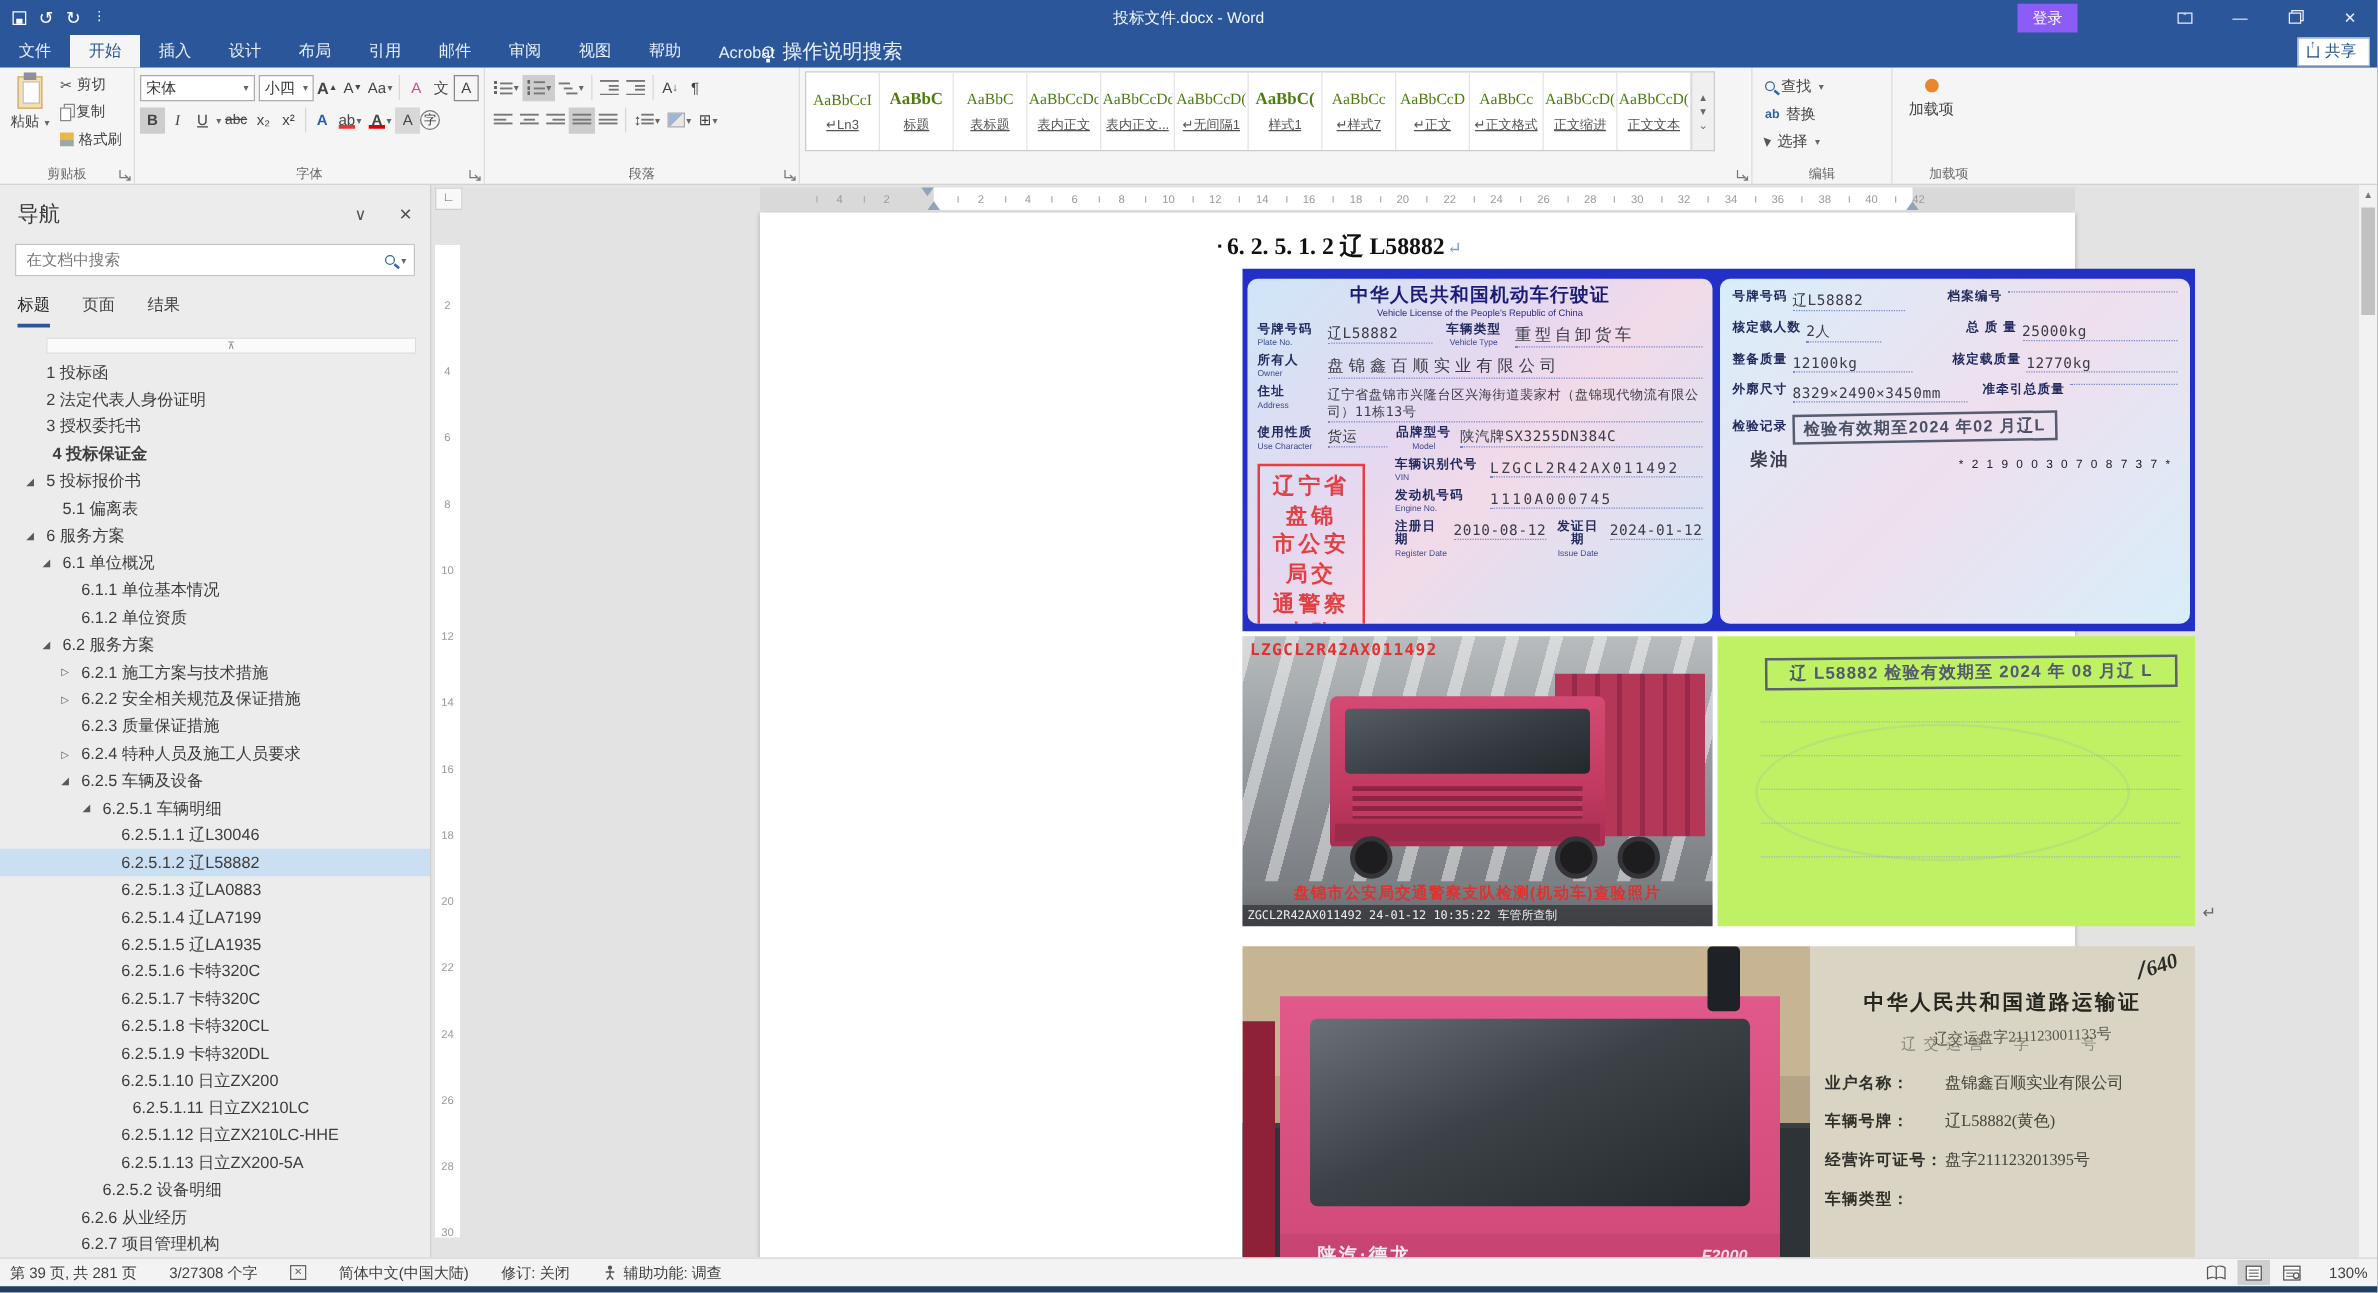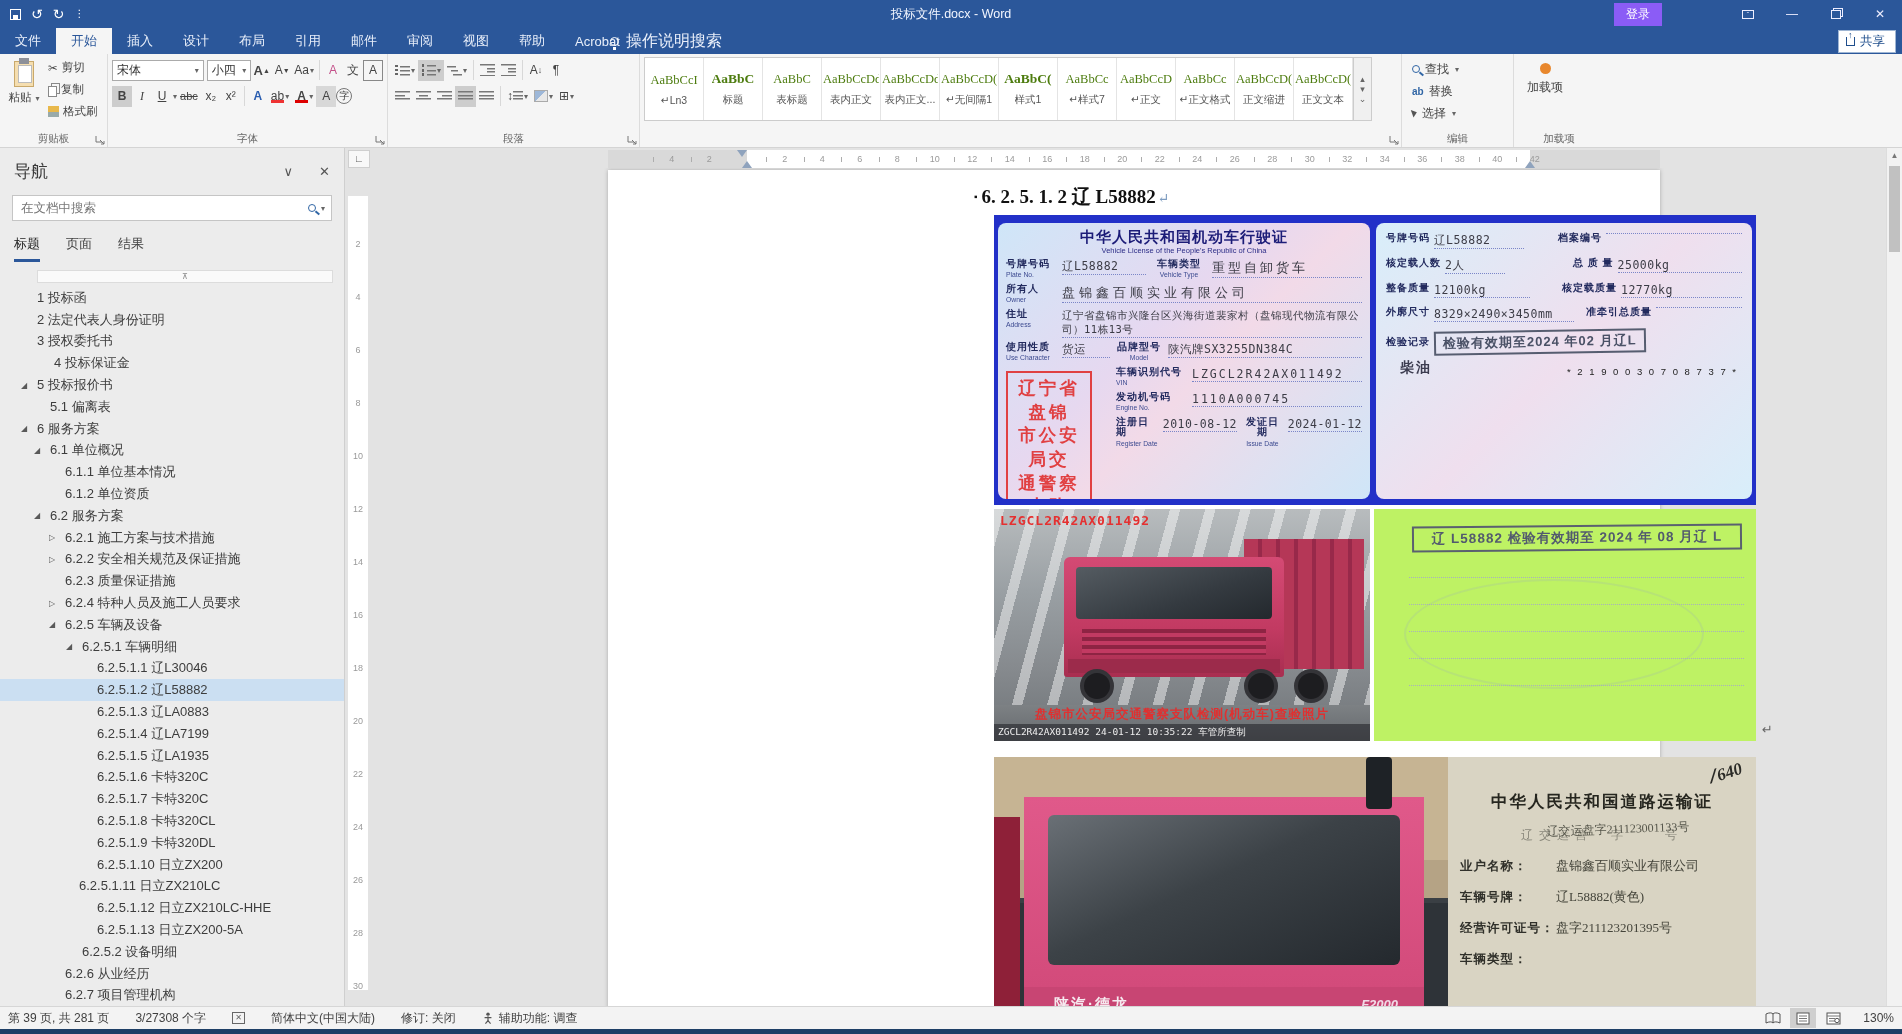--- a/index.html
+++ b/index.html
@@ -92,21 +92,21 @@
      background-size:15px 1.5px,10px 1.5px,15px 1.5px,10px 1.5px;background-position:0 1px,5px 4.5px,0 8px,5px 11.5px;}
   .ic-aj{background-image:linear-gradient(#777 0 0),linear-gradient(#777 0 0),linear-gradient(#777 0 0),linear-gradient(#777 0 0);
      background-size:15px 1.5px,15px 1.5px,15px 1.5px,15px 1.5px;background-position:0 1px,0 4.5px,0 8px,0 11.5px;}
   .ic-shade{width:14px;height:12px;background:linear-gradient(135deg,#9db7d8 50%,#e8e8e8 50%);border:1px solid #aaa;}
   
   .stygal{display:flex;background:#fff;border:1px solid #ccc;height:64px;}
   .stybtn{width:59px;border-right:1px solid #e4e4e4;display:flex;flex-direction:column;align-items:center;
           justify-content:center;gap:6px;cursor:default;}
   .styprev{font-family:"Liberation Serif","DejaVu Serif",serif;font-size:12.5px;color:#4d7c0f;white-space:nowrap;overflow:hidden;max-width:56px;}
   .stybtn.sb .styprev{font-weight:bold;font-size:13.5px;}
-  .styname{font-size:10.5px;color:#555;white-space:nowrap;overflow:hidden;max-width:56px;}
+  .styname{font-size:10.5px;color:#555;white-space:nowrap;overflow:hidden;max-width:56px;text-decoration:underline;}
   .stymore{width:18px;height:64px;border:1px solid #ccc;border-left:none;background:#f0f0f0;display:flex;
            align-items:center;justify-content:center;font-size:9px;color:#666;flex-direction:column;}
   
   .editcol{display:flex;flex-direction:column;gap:2px;font-size:12px;color:#444;padding:2px 6px;}
   .editcol .rowi{display:flex;align-items:center;gap:5px;height:20px;}
   .mag{width:8px;height:8px;border:1.7px solid #3166a5;border-radius:50%;position:relative;}
   .mag::after{content:"";position:absolute;left:6px;top:7px;width:5px;height:1.7px;background:#3166a5;transform:rotate(40deg);}
   .ic-rep{color:#3166a5;font-size:10px;font-weight:bold;}
   .cursorarrow{width:0;height:0;border-left:5px solid #555;border-top:4px solid transparent;border-bottom:4px solid transparent;transform:rotate(-20deg);}
   .addin-dot{width:11px;height:11px;border-radius:50%;background:#e8872d;margin:6px auto 4px;}
@@ -581,21 +581,21 @@
           <span class="nt">1 投标函</span>
         </div>
         <div class="nitem" style="padding-left: 21px;">
           <span class="nx"></span>
           <span class="nt">2 法定代表人身份证明</span>
         </div>
         <div class="nitem" style="padding-left: 21px;">
           <span class="nx"></span>
           <span class="nt">3 授权委托书</span>
         </div>
-        <div class="nitem" style="padding-left: 38px;">
+        <div class="nitem" style="padding-left: 26px; font-weight: bold;">
           <span class="nx"></span>
           <span class="nt">4 投标保证金</span>
         </div>
         <div class="nitem" style="padding-left: 21px;">
           <span class="nx">◢</span>
           <span class="nt">5 投标报价书</span>
         </div>
         <div class="nitem" style="padding-left: 34px;">
           <span class="nx"></span>
           <span class="nt">5.1 偏离表</span>
@@ -677,21 +677,21 @@
           <span class="nt">6.2.5.1.8 卡特320CL</span>
         </div>
         <div class="nitem" style="padding-left: 81px;">
           <span class="nx"></span>
           <span class="nt">6.2.5.1.9 卡特320DL</span>
         </div>
         <div class="nitem" style="padding-left: 81px;">
           <span class="nx"></span>
           <span class="nt">6.2.5.1.10 日立ZX200</span>
         </div>
-        <div class="nitem" style="padding-left: 63px; align-items: center;">
+        <div class="nitem" style="padding-left: 90px; align-items: center;">
           <span class="nx"></span>
           <span class="nt">6.2.5.1.11 日立ZX210LC</span>
         </div>
         <div class="nitem" style="padding-left: 81px;">
           <span class="nx"></span>
           <span class="nt">6.2.5.1.12 日立ZX210LC-HHE</span>
         </div>
         <div class="nitem" style="padding-left: 81px;">
           <span class="nx"></span>
           <span class="nt">6.2.5.1.13 日立ZX200-5A</span>

